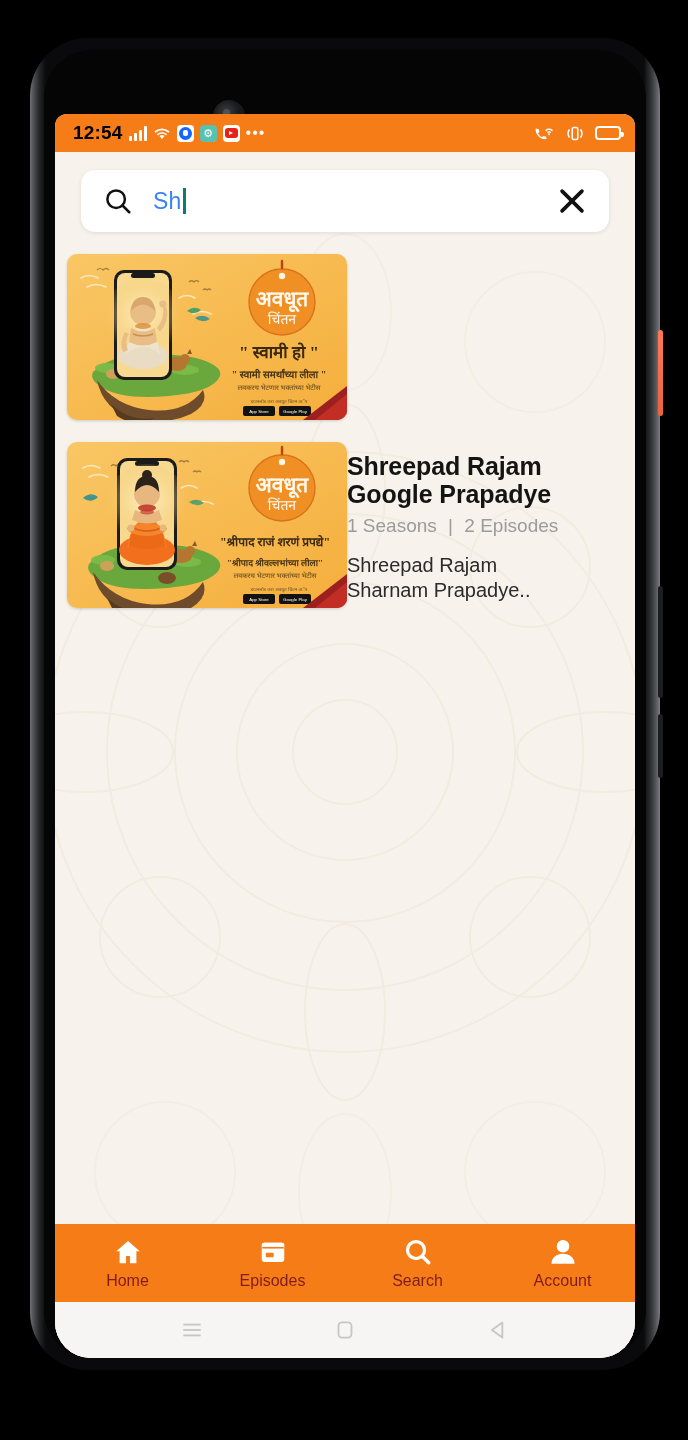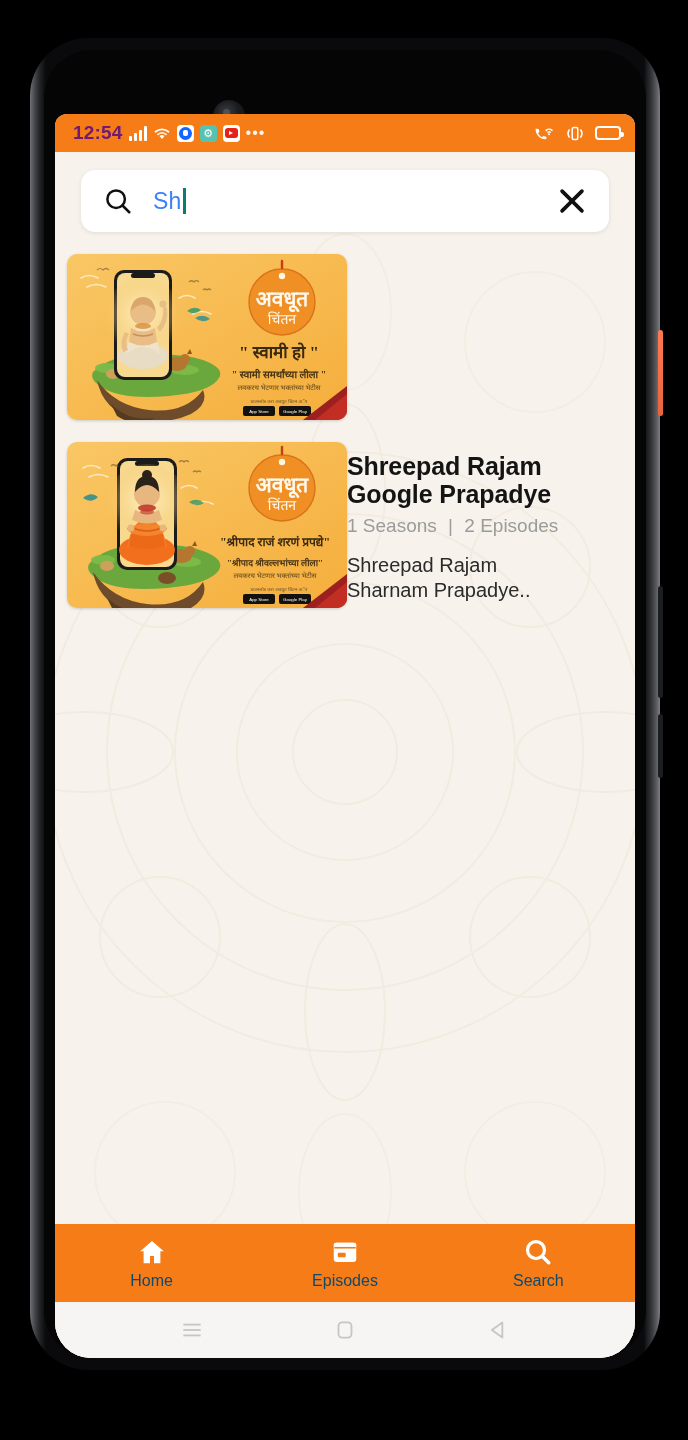--- a/index.html
+++ b/index.html
@@ -100,21 +100,21 @@
     display: flex;
     align-items: center;
     padding: 0 14px 0 18px;
     color: #ffffff;
   }
   #status-left { display: flex; align-items: center; gap: 6px; }
   #status-time {
     font-size: 19px;
     font-weight: bold;
     letter-spacing: 0.2px;
-    color: #701a75;
+    color: #000000;
   }
   .sig-bars { display: flex; align-items: flex-end; gap: 2px; height: 15px; }
   .sig-bars i { display: block; width: 3px; background: #fff; border-radius: 1px; }
   .sig-bars i:nth-child(1){height:5px;}
   .sig-bars i:nth-child(2){height:8px;}
   .sig-bars i:nth-child(3){height:11px;}
   .sig-bars i:nth-child(4){height:15px;}
   .tiny-app-icon {
     width: 17px; height: 17px;
     border-radius: 4px;
@@ -234,21 +234,21 @@
     align-items: center;
   }
   .nav-item {
     flex: 1;
     display: flex;
     flex-direction: column;
     align-items: center;
     gap: 5px;
     color: #ffffff;
   }
-  .nav-label { font-size: 16px; color: #0c4a6e; }
+  .nav-label { font-size: 16px; color: #7f1d1d; }
 
   
   #system-nav {
     position: absolute;
     left: 0; right: 0; bottom: 0;
     height: 56px;
     background: #f7f5f3;
     display: flex;
     align-items: center;
     justify-content: space-around;
@@ -604,20 +604,29 @@
         <div class="nav-item">
           <span style="display:flex;">
             <svg width="30" height="30" viewBox="0 0 24 24">
               <circle cx="10.4" cy="10.4" r="6.8" stroke="#fff" stroke-width="2.6" fill="none"></circle>
               <line x1="15.4" y1="15.4" x2="20.6" y2="20.6" stroke="#fff" stroke-width="2.8" stroke-linecap="round"></line>
             </svg>
           </span>
           <span class="nav-label">Search</span>
         </div>
 
+        <div class="nav-item">
+          <span style="display:flex;">
+            <svg width="30" height="30" viewBox="0 0 24 24" fill="#fff">
+              <circle cx="12" cy="7.4" r="5"></circle>
+              <path d="M2.8 21.4c0-5 4.1-8 9.2-8s9.2 3 9.2 8z"></path>
+            </svg>
+          </span>
+          <span class="nav-label">Account</span>
+        </div>
       </div>
 
       <div id="system-nav">
         <span class="sysnav-btn" style="display:flex;">
           <svg width="26" height="26" viewBox="0 0 24 24">
             <line x1="4" y1="7" x2="20" y2="7" stroke="#6d6d6d" stroke-width="1.7"></line>
             <line x1="4" y1="12" x2="20" y2="12" stroke="#6d6d6d" stroke-width="1.7"></line>
             <line x1="4" y1="17" x2="20" y2="17" stroke="#6d6d6d" stroke-width="1.7"></line>
           </svg>
         </span>

